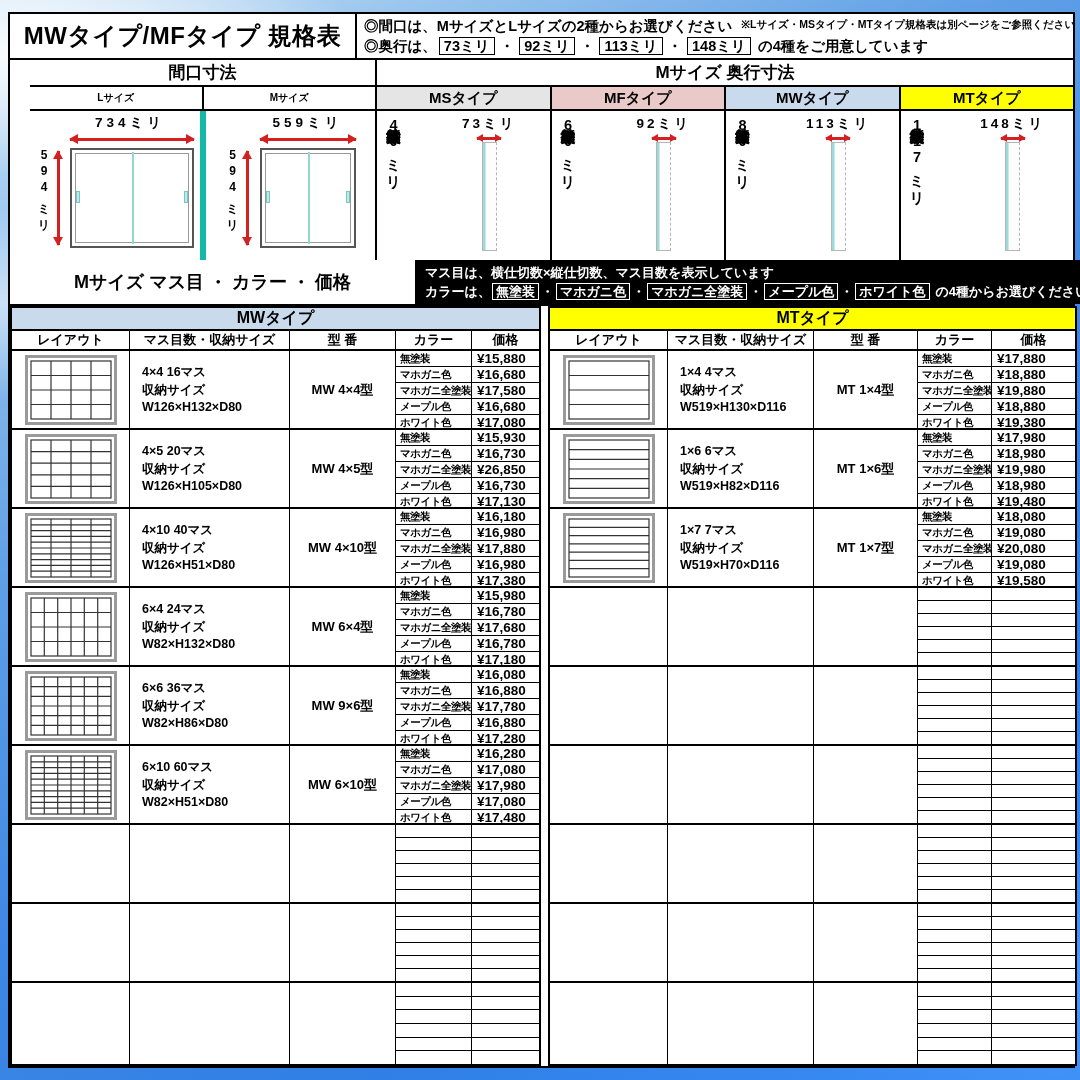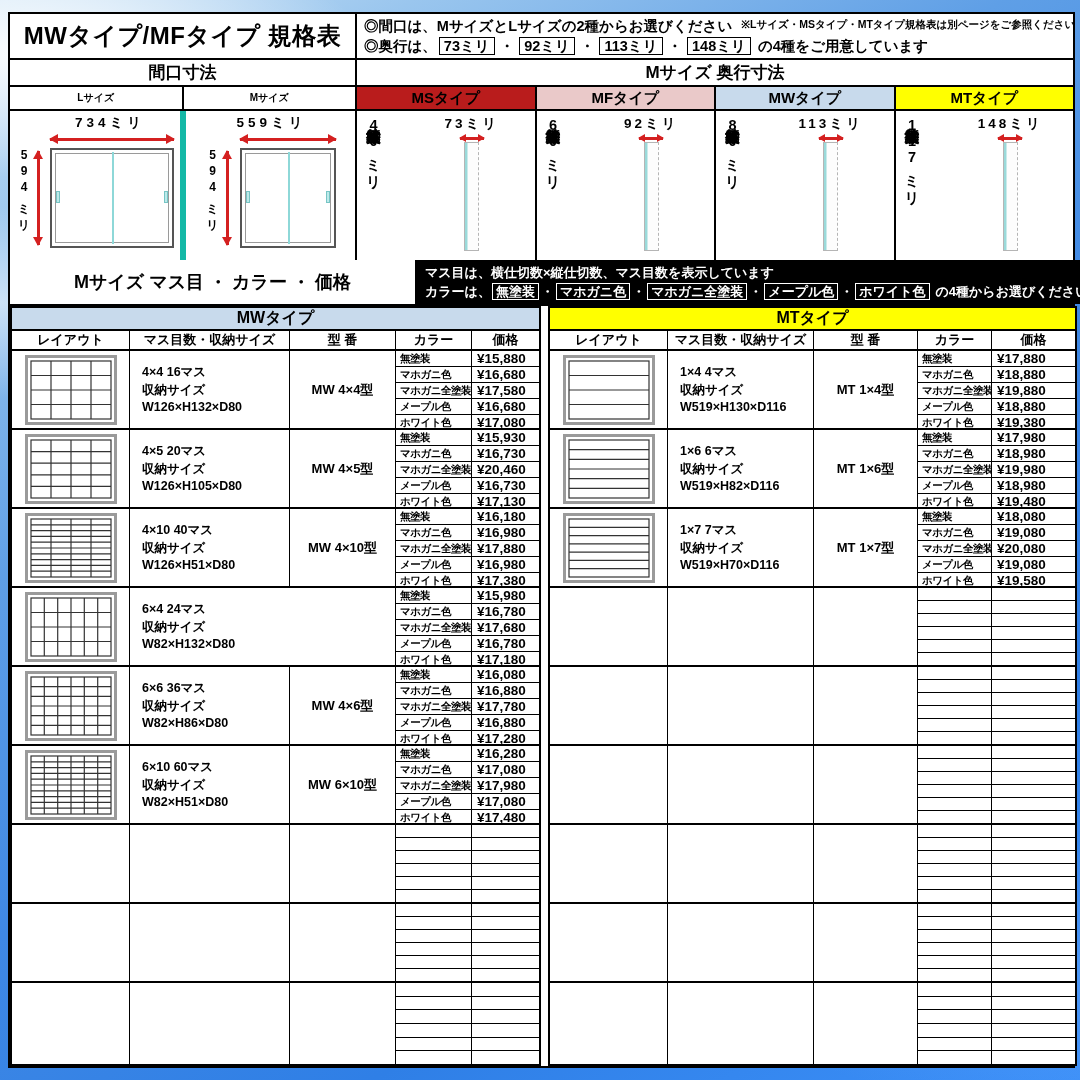--- a/index.html
+++ b/index.html
@@ -21,40 +21,40 @@
   
   .top-band { height:46px; flex:none; border-bottom:2.5px solid #000; display:flex; }
   .title-box { width:347px; flex:none; border-right:2.5px solid #000; display:flex; align-items:center; justify-content:center; font-size:24px; letter-spacing:.5px; }
   .info-box { flex:1; padding:2px 7px; display:flex; flex-direction:column; justify-content:center; gap:1px; }
   .info-line { font-size:14.5px; display:flex; white-space:nowrap; }
   .info-sub { font-size:10.5px; margin-left:9px; }
   .boxed { border:1.5px solid #000; padding:0 4px; margin:0 2px; display:inline-block; line-height:16px; }
   .opt-sep { margin:0 3px; }
   .suffix { margin-left:5px; }
   
-  .dim-section { height:200px; flex:none; display:flex; }
+  .dim-section { height:200px; flex:none; display:flex;padding-left:20px; }
   .dim-left { width:347px; flex:none; border-right:2px solid #000; display:flex; flex-direction:column; }
   .dim-right { flex:1; display:flex; flex-direction:column; }
   .sec-head { height:27px; flex:none; border-bottom:2px solid #000; display:flex; align-items:center; justify-content:center; font-size:17px; }
   .sub-row { height:24px; flex:none; border-bottom:2px solid #000; display:flex; }
   .sub-cell { flex:1; display:flex; align-items:center; justify-content:center; font-size:10px; border-right:2px solid #000; }
   .sub-cell:last-child { border-right:none; }
   .diagram-row { flex:1; display:flex; }
   .cab-cell { flex:1; position:relative; border-right:6px solid #14b8a6; }
   .cab-cell:last-child { border-right:none; }
   .cab-wlabel { position:absolute; top:3px; left:36px; width:128px; text-align:center; font-size:13.5px; letter-spacing:4px; }
   .cab-harrow { position:absolute; top:27px; left:40px; width:124px; }
   .cab-box { position:absolute; top:37px; left:40px; width:124px; height:100px; border:2px solid #555; background:#fff; }
   .cab-box::before { content:""; position:absolute; inset:3px; border:1px solid #9a9a9a; }
   .cab-box::after { content:""; position:absolute; left:50%; top:2px; bottom:2px; width:2px; background:#8ed8d8; }
   .cab-handle { position:absolute; width:4px; height:12px; background:#bdeaea; border:1px solid #77c5c5; top:calc(50% - 7px); }
   .h-left { left:4px; } .h-right { right:4px; }
   .cab-vlabel { position:absolute; left:5px; top:37px; height:100px; writing-mode:vertical-rl; text-orientation:upright; font-size:12px; letter-spacing:2px; display:flex; align-items:center; }
   .cab-varrow { position:absolute; left:27px; top:40px; height:94px; }
-  .cab-m .cab-wlabel { left:28px; width:116px; }
+  .cab-m .cab-wlabel { left:44px; width:116px; }
   .cab-m .cab-harrow { left:54px; width:96px; }
   .cab-m .cab-box { left:54px; width:96px; }
   .cab-m .cab-vlabel { left:18px; }
   .cab-m .cab-varrow { left:40px; }
   
   .harrow { height:3px; background:#d42020; }
   .harrow::before { content:""; position:absolute; left:-1px; top:-4px; border:solid transparent; border-width:5.5px 9px 5.5px 0; border-right-color:#d42020; }
   .harrow::after  { content:""; position:absolute; right:-1px; top:-4px; border:solid transparent; border-width:5.5px 0 5.5px 9px; border-left-color:#d42020; }
   .varrow { width:3px; background:#d42020; }
   .varrow::before { content:""; position:absolute; top:-1px; left:-4px; border:solid transparent; border-width:0 5.5px 9px 5.5px; border-bottom-color:#d42020; }
@@ -161,21 +161,21 @@
           <div class="cab-box">
             <div class="cab-handle h-left"></div>
             <div class="cab-handle h-right"></div>
           </div>
         </div>
       </div>
     </div>
     <div class="dim-right">
       <div class="sec-head">Mサイズ 奥行寸法</div>
       <div id="depth-heads">
-          <div class="depth-head" style="background: #b91c1c;">MSタイプ</div>
+          <div class="depth-head" style="background: #e5e5e5;">MSタイプ</div>
           <div class="depth-head" style="background: rgb(234, 201, 201);">MFタイプ</div>
           <div class="depth-head" style="background: rgb(200, 218, 236);">MWタイプ</div>
           <div class="depth-head" style="background: rgb(255, 255, 0);">MTタイプ</div>
         </div>
       <div id="depth-cells">
           <div class="depth-cell">
             <span class="vlabel">収納奥行寸法40ミリ</span>
             <div class="depth-inner">
               <div class="depth-dim">73ミリ</div>
               <div class="harrow harrow-sm"></div>
@@ -303,21 +303,21 @@
               <div class="prow">
                 <div class="pcolor">無塗装</div>
                 <div class="pprice">¥15,930</div>
               </div>
               <div class="prow">
                 <div class="pcolor">マホガニ色</div>
                 <div class="pprice">¥16,730</div>
               </div>
               <div class="prow">
                 <div class="pcolor">マホガニ全塗装</div>
-                <div class="pprice">¥20,460</div>
+                <div class="pprice">¥26,850</div>
               </div>
               <div class="prow">
                 <div class="pcolor">メープル色</div>
                 <div class="pprice">¥16,730</div>
               </div>
               <div class="prow">
                 <div class="pcolor">ホワイト色</div>
                 <div class="pprice">¥17,130</div>
               </div>
             </div>
@@ -387,20 +387,21 @@
                   <line x1="6" y1="35.0" x2="86" y2="35.0"></line>
                   <line x1="6" y1="49.5" x2="86" y2="49.5"></line>
                 </g>
               </svg>
             </div>
             <div class="c-masu">
               <div class="masu1">6×4 24マス</div>
               <div class="masu2">収納サイズ</div>
               <div class="masu3">W82×H132×D80</div>
             </div>
+            <div class="c-model">MW 6×4型</div>
             <div class="c-prices">
               <div class="prow">
                 <div class="pcolor">無塗装</div>
                 <div class="pprice">¥15,980</div>
               </div>
               <div class="prow">
                 <div class="pcolor">マホガニ色</div>
                 <div class="pprice">¥16,780</div>
               </div>
               <div class="prow">
@@ -434,21 +435,21 @@
                   <line x1="6" y1="44.7" x2="86" y2="44.7"></line>
                   <line x1="6" y1="54.3" x2="86" y2="54.3"></line>
                 </g>
               </svg>
             </div>
             <div class="c-masu">
               <div class="masu1">6×6 36マス</div>
               <div class="masu2">収納サイズ</div>
               <div class="masu3">W82×H86×D80</div>
             </div>
-            <div class="c-model">MW 4×6型</div>
+            <div class="c-model">MW 9×6型</div>
             <div class="c-prices">
               <div class="prow">
                 <div class="pcolor">無塗装</div>
                 <div class="pprice">¥16,080</div>
               </div>
               <div class="prow">
                 <div class="pcolor">マホガニ色</div>
                 <div class="pprice">¥16,880</div>
               </div>
               <div class="prow">

